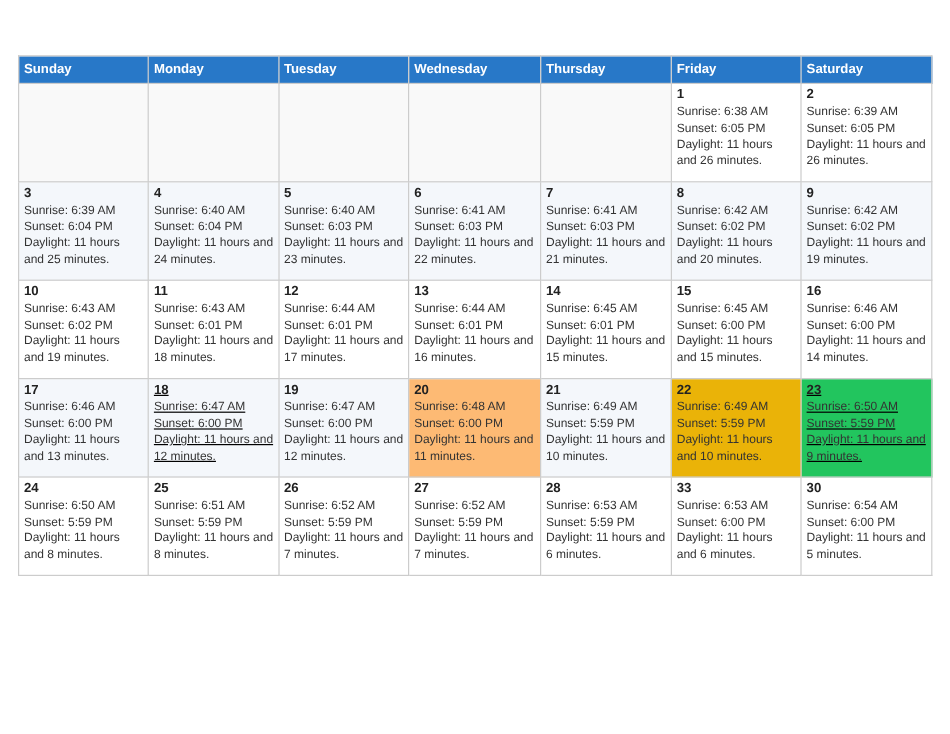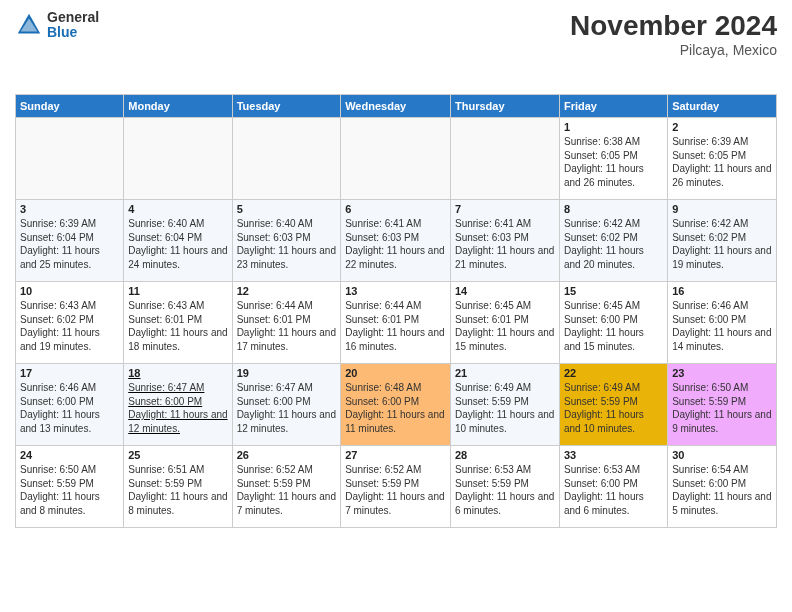--- a/index.html
+++ b/index.html
@@ -96,36 +96,20 @@
     .cell-text {
       font-size: 10px;
       color: #333;
       line-height: 1.35;
     }
   </style>
 </head>
 <body>
 
 <div class="page">
-  <div class="header">
-    <div class="logo">
-      <svg class="logo-icon" viewBox="0 0 30 30">
-        <polygon points="15,3 27,24 3,24" fill="#1a6eb5"></polygon>
-        <polygon points="15,8 24,22 6,22" fill="white" opacity="0.5"></polygon>
-      </svg>
-      <div class="logo-text">
-        <span class="logo-general">General</span>
-        <span class="logo-blue">Blue</span>
-      </div>
-    </div>
-    <div class="title-block">
-      <div class="month-title">November 2024</div>
-      <div class="location">Pilcaya, Mexico</div>
-    </div>
-  </div>
 
   <table class="calendar">
     <thead>
       <tr>
       <th>Sunday</th>
           <th>Monday</th>
           <th>Tuesday</th>
           <th>Wednesday</th>
           <th>Thursday</th>
           <th>Friday</th>
@@ -226,21 +210,21 @@
             <div class="cell-text">Sunrise: 6:48 AM<br>Sunset: 6:00 PM<br>Daylight: 11 hours and 11 minutes.</div>
           </td>
           <td style="background: rgb(244, 247, 251);">
             <span class="day-number">21</span>
             <div class="cell-text">Sunrise: 6:49 AM<br>Sunset: 5:59 PM<br>Daylight: 11 hours and 10 minutes.</div>
           </td>
           <td style="background: #eab308;">
             <span class="day-number">22</span>
             <div class="cell-text">Sunrise: 6:49 AM<br>Sunset: 5:59 PM<br>Daylight: 11 hours and 10 minutes.</div>
           </td>
-          <td style="background: #f0abfc;">
+          <td style="background: #22c55e; text-decoration: underline;">
             <span class="day-number">23</span>
             <div class="cell-text">Sunrise: 6:50 AM<br>Sunset: 5:59 PM<br>Daylight: 11 hours and 9 minutes.</div>
           </td>
         </tr>
         <tr>
           <td>
             <span class="day-number">24</span>
             <div class="cell-text">Sunrise: 6:50 AM<br>Sunset: 5:59 PM<br>Daylight: 11 hours and 8 minutes.</div>
           </td>
           <td>

